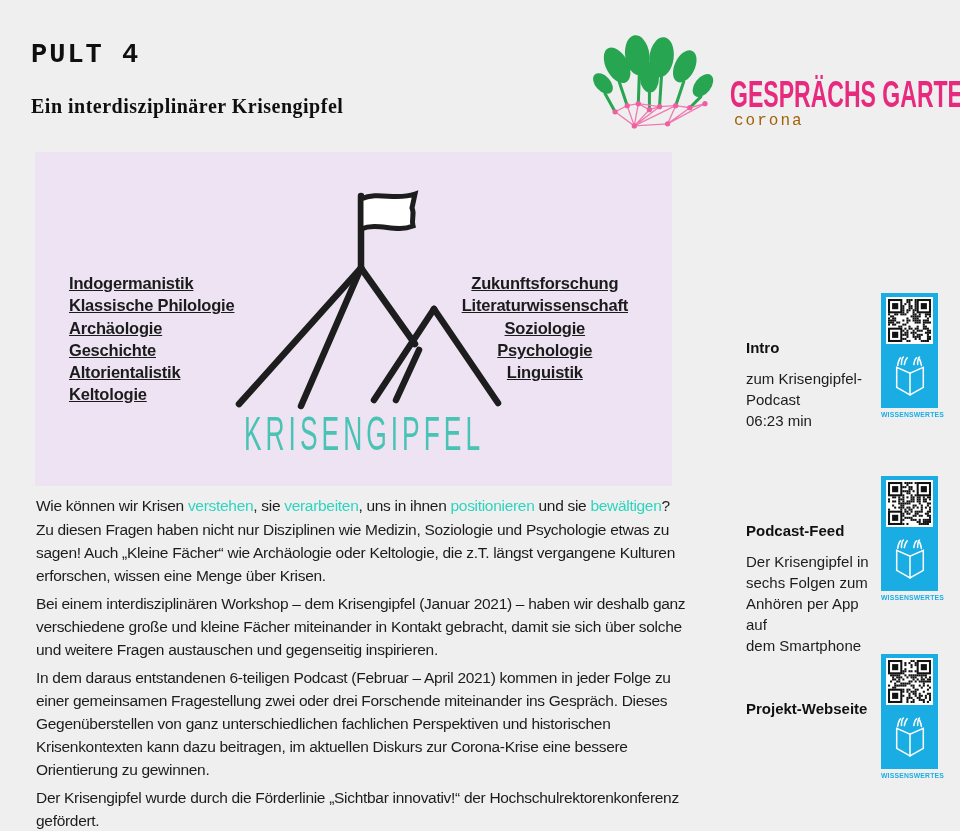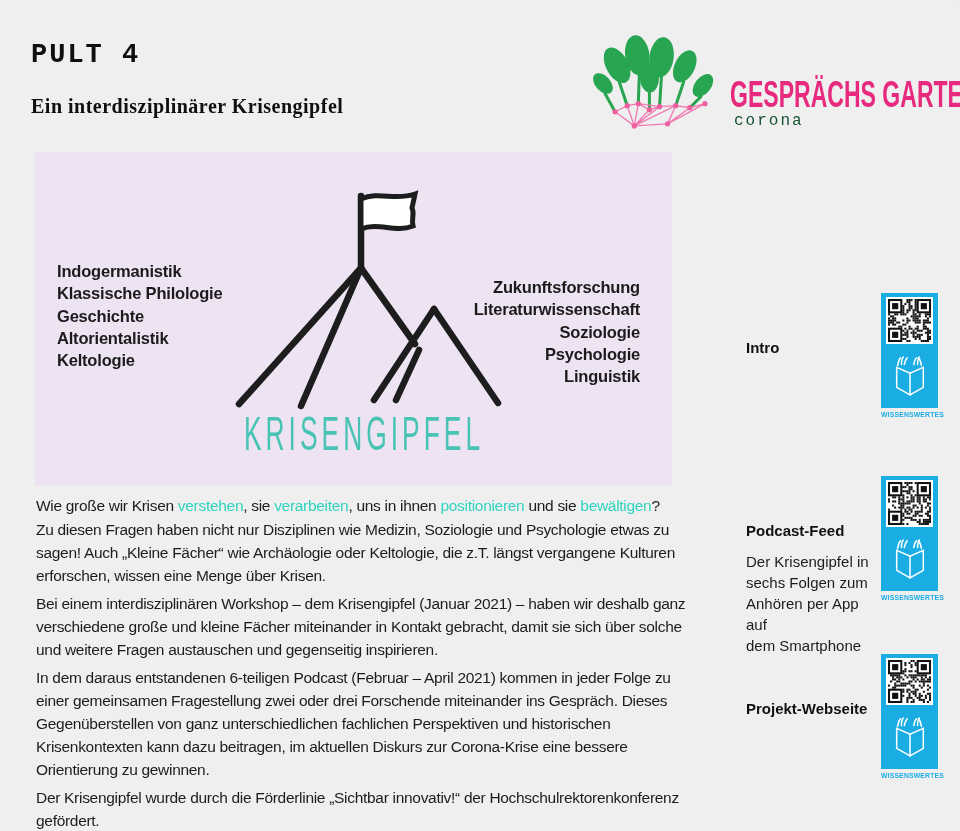--- a/index.html
+++ b/index.html
@@ -22,28 +22,28 @@
   .logo { position:absolute; left:588px; top:33px; width:360px; height:108px; }
   .logo .plants { position:absolute; left:0; top:0; width:138px; height:104px; }
   .brand {
     position:absolute; left:142px; top:40px; white-space:nowrap;
     font-size:32px; font-weight:700; color:#e72a7d;
     transform:scale(.72,1.18); transform-origin:left top; letter-spacing:0;
   }
   .brand-sub {
     position:absolute; left:146px; top:79px;
     font-family:"Liberation Mono", monospace; font-size:16px;
-    color:#14532d; letter-spacing:2px;
+    color:#a16207; letter-spacing:2px;
   }
   
   .hero { position:absolute; left:35px; top:152px; width:637px; height:334px; background:#ede3f3; }
-  .hero ul { list-style:none; margin:0; padding:0; font-size:16.5px; font-weight:700;
-             color:#1b1b1b; line-height:22.3px; letter-spacing:-.2px; }
+  .hero ul { list-style:none; margin:12px; padding:0; font-size:16.5px; font-weight:700;
+             color:#1b1b1b; line-height:22.3px; letter-spacing:-.2px;text-decoration:underline; }
   .list-left  { position:absolute; left:22px;  top:108px; }
-  .list-right { position:absolute; right:32px; top:124px; text-align:right; }
+  .list-right { position:absolute; right:32px; top:108px; text-align:center; }
   .mountain { position:absolute; left:168px; top:34px; width:322px; height:230px; }
   .gipfel {
     position:absolute; left:168px; top:254px; width:322px; text-align:center;
     font-size:33px; color:#49c3b3; letter-spacing:5px; font-weight:400;
     transform:scale(.8,1.45); transform-origin:center top; white-space:nowrap;
   }
   
   .main-text { position:absolute; left:36px; top:494px; width:650px;
                font-size:15.5px; line-height:23px; letter-spacing:-.3px; color:#1c1c1c; }
   .main-text p { margin:0 0 5px; }
@@ -110,20 +110,21 @@
       </g>
     </svg>
     <div class="brand">GESPRÄCHS GARTEN</div>
     <div class="brand-sub">corona</div>
   </div>
 
   <div class="hero">
     <ul class="list-left">
       <li>Indogermanistik</li>
       <li>Klassische Philologie</li>
+      <li>Archäologie</li>
       <li>Geschichte</li>
       <li>Altorientalistik</li>
       <li>Keltologie</li>
     </ul>
 
     <svg class="mountain" viewBox="0 0 322 230">
       <g stroke="#1d1d1d" stroke-width="6.5" stroke-linecap="round" fill="none">
         <line x1="158" y1="10" x2="158" y2="82"></line>
         <path d="M158,13 C176,5 192,15 212,8 L209,22 C212,28 208,33 210,40 C192,47 176,36 158,43 Z" fill="#ffffff" stroke-width="5"></path>
         <line x1="158" y1="82" x2="36" y2="218"></line>
@@ -139,30 +140,33 @@
     <ul class="list-right">
       <li>Zukunftsforschung</li>
       <li>Literaturwissenschaft</li>
       <li>Soziologie</li>
       <li>Psychologie</li>
       <li>Linguistik</li>
     </ul>
   </div>
 
   <div class="main-text">
-    <p class="q"><span>Wie große wir Krisen </span><span class="hl">verstehen</span><span>, sie </span><span class="hl">verarbeiten</span><span>, uns in ihnen </span><span class="hl">positionieren</span><span> und sie </span><span class="hl">bewältigen</span><span>?</span></p>
+    <p class="q"><span>Wie können wir Krisen </span><span class="hl">verstehen</span><span>, sie </span><span class="hl">verarbeiten</span><span>, uns in ihnen </span><span class="hl">positionieren</span><span> und sie </span><span class="hl">bewältigen</span><span>?</span></p>
     <p>Zu diesen Fragen haben nicht nur Disziplinen wie Medizin, Soziologie und Psychologie etwas zu sagen! Auch „Kleine Fächer“ wie Archäologie oder Keltologie, die z.T. längst vergangene Kulturen erforschen, wissen eine Menge über Krisen.</p>
     <p>Bei einem interdisziplinären Workshop – dem Krisengipfel (Januar 2021) – haben wir deshalb ganz verschiedene große und kleine Fächer miteinander in Kontakt gebracht, damit sie sich über solche und weitere Fragen austauschen und gegenseitig inspirieren.</p>
     <p>In dem daraus entstandenen 6-teiligen Podcast (Februar – April 2021) kommen  in jeder Folge zu einer gemeinsamen Fragestellung zwei oder drei Forschende miteinander ins Gespräch. Dieses Gegenüberstellen von ganz unterschiedlichen fachlichen Perspektiven und historischen Krisenkontexten kann dazu beitragen, im aktuellen Diskurs zur Corona-Krise eine bessere Orientierung zu gewinnen.</p>
     <p>Der Krisengipfel wurde durch die Förderlinie „Sichtbar innovativ!“ der Hochschulrektorenkonferenz gefördert.</p>
   </div>
 
   <div class="sb" style="top:293px;">
     <div class="sb-text">
       <div class="h">Intro</div>
+      <p>zum Krisengipfel-
+Podcast
+06:23 min</p>
     </div>
     <div class="badge">
       <div class="cy">
         <div class="qrbox">
             <svg class="qr" viewBox="0 0 42 42">
               <rect x="0" y="0" width="14" height="14" fill="#111"></rect>
               <rect x="2" y="2" width="10" height="10" fill="#fff"></rect>
               <rect x="4" y="4" width="6" height="6" fill="#111"></rect>
               <rect x="28" y="0" width="14" height="14" fill="#111"></rect>
               <rect x="30" y="2" width="10" height="10" fill="#fff"></rect>

